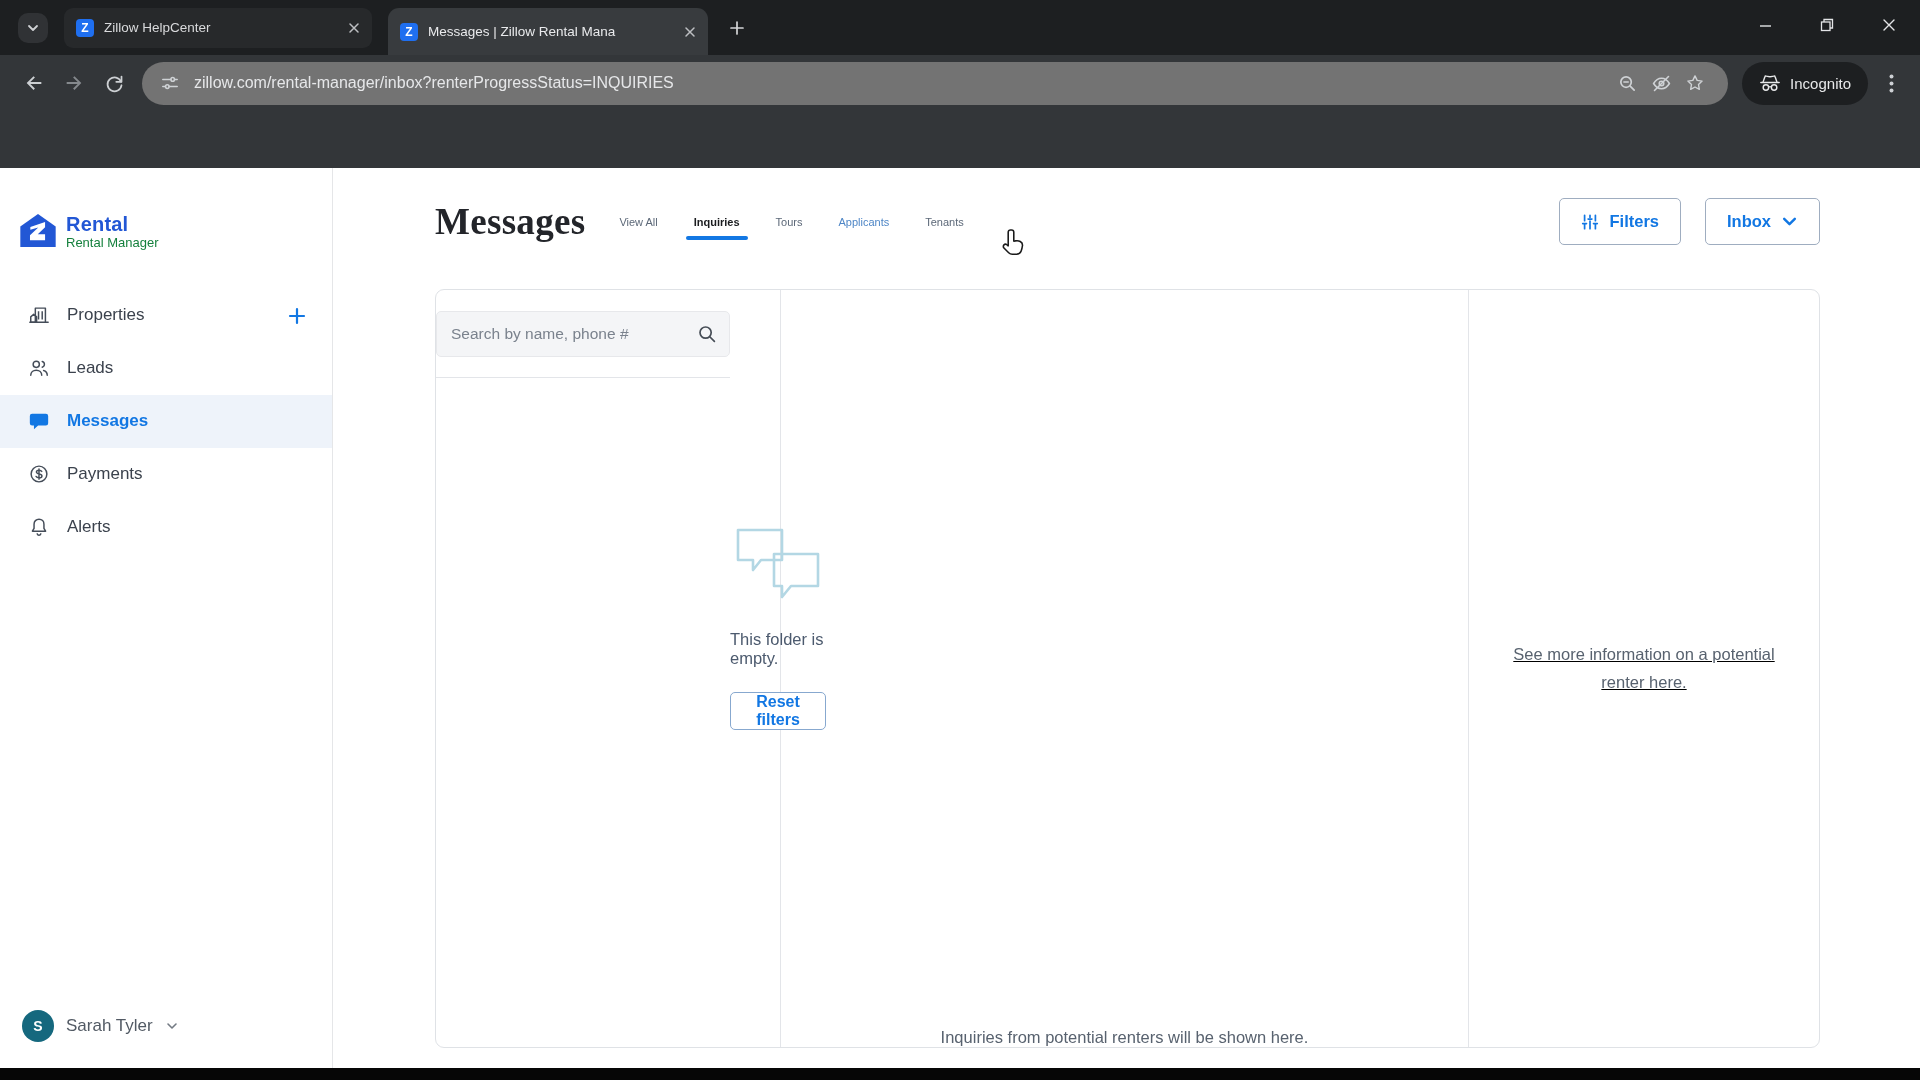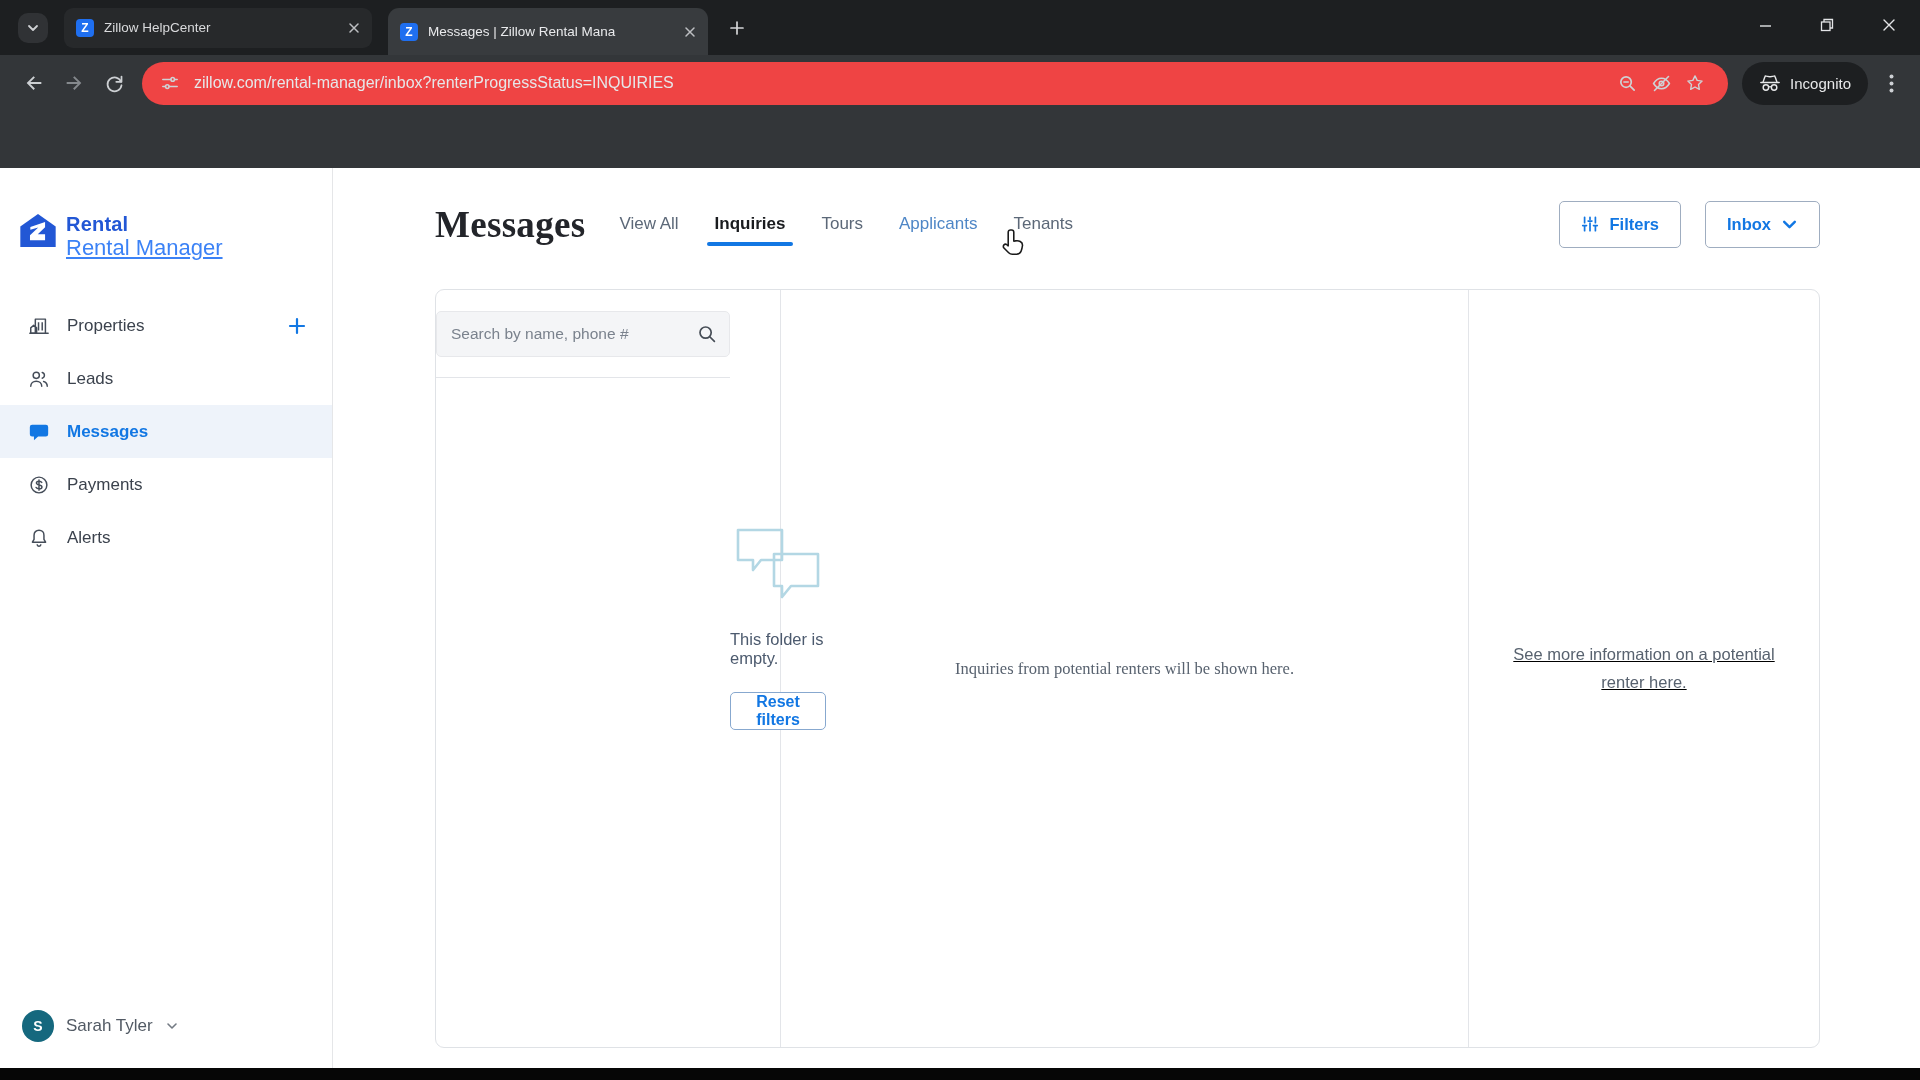--- a/index.html
+++ b/index.html
@@ -15,66 +15,66 @@
   .tab-title { flex:1; font-size:13.5px; white-space:nowrap; overflow:hidden; -webkit-mask-image:linear-gradient(90deg,#000 85%,transparent); mask-image:linear-gradient(90deg,#000 85%,transparent); }
   .tab-close { width:20px; height:20px; border-radius:50%; display:flex; align-items:center; justify-content:center; color:#bdbfc2; flex:none; cursor:pointer; }
   .new-tab-btn { width:30px; height:30px; margin-left:14px; border:none; background:transparent; color:#d4d5d7; display:flex; align-items:center; justify-content:center; cursor:pointer; }
   .win-controls { position:absolute; top:0; right:0; height:50px; display:flex; }
   .win-btn { width:62px; height:50px; display:flex; align-items:center; justify-content:center; color:#e4e5e7; background:transparent; border:none; cursor:pointer; }
 
   .chrome-lower { position:absolute; top:55px; left:0; right:0; height:113px; background:#333639; }
   .toolbar { display:flex; align-items:center; height:56px; padding:0 12px 0 14px; }
   .nav-btn { width:40px; height:40px; border:none; background:transparent; display:flex; align-items:center; justify-content:center; color:#cdd0d3; cursor:pointer; }
   .nav-btn.disabled { color:#85898d; }
-  .omnibox { flex:1; height:43px; margin:0 14px 0 8px; border-radius:22px; background:#ef4444; display:flex; align-items:center; padding:0 16px; cursor:text; }
+  .omnibox { flex:1; height:43px; margin:0 14px 0 8px; border-radius:22px; background:#737373; display:flex; align-items:center; padding:0 16px; cursor:text; }
   .url-text { color:#e6e7e9; font-size:16px; margin-left:12px; white-space:nowrap; }
   .omni-spacer { flex:1; }
   .omni-icon { width:34px; height:34px; display:flex; align-items:center; justify-content:center; color:#cfd2d5; cursor:pointer; }
   .incognito-badge { height:43px; border-radius:22px; background:#1d1f21; color:#e8e9ea; display:flex; align-items:center; gap:9px; padding:0 17px; font-size:15px; }
   .menu-dots { width:34px; height:40px; margin-left:6px; border:none; background:transparent; color:#cdd0d4; display:flex; align-items:center; justify-content:center; cursor:pointer; }
 
   
   .app-sidebar { position:absolute; top:168px; left:0; width:333px; bottom:12px; background:#fff; border-right:1px solid #e5e6e8; }
   .logo { display:flex; align-items:flex-start; gap:10px; margin:46px 0 0 20px; }
   .logo-text1 { font-size:20px; font-weight:bold; color:#2257d5; line-height:1.05; letter-spacing:.2px; }
-  .logo-text2 { font-size:22px; color:#3b82f6; line-height:1.2;text-decoration:underline; }
+  .logo-text2 { font-size:13px; color:#15803d; line-height:1.2; }
   .nav { margin-top:38px; }
   .nav-item { position:relative; height:53px; display:flex; align-items:center; padding-left:27px; color:#3b424d; font-size:17px; cursor:pointer; }
   .nav-item .nicon { width:24px; height:24px; margin-right:16px; display:flex; align-items:center; justify-content:center; color:#444c58; }
   .nav-item.active { background:#eef3fa; color:#1277e3; font-weight:bold; }
   .nav-item.active .nicon { color:#1277e3; }
   .nav-plus { position:absolute; right:22px; top:14px; width:26px; height:26px; border:none; background:transparent; color:#1277e3; display:flex; align-items:center; justify-content:center; cursor:pointer; }
   .user-row { position:absolute; left:22px; bottom:26px; display:flex; align-items:center; gap:12px; cursor:pointer; }
   .avatar { width:32px; height:32px; border-radius:50%; background:#15687e; color:#fff; font-size:14px; font-weight:bold; display:flex; align-items:center; justify-content:center; }
   .user-name { font-size:17px; color:#525a64; }
   .user-chevron { color:#737a83; display:flex; }
 
   
   .app-main { position:absolute; top:168px; left:334px; right:0; bottom:12px; background:#fff; }
   .main-header { position:absolute; top:30px; left:101px; right:100px; display:flex; align-items:center; }
   .page-title { font-family:"Liberation Serif", serif; font-size:37px; font-weight:bold; color:#23252a; letter-spacing:.3px; }
   .mtabs { display:flex; align-items:center; gap:36px; margin-left:34px; }
-  .mtab { position:relative; font-size:17px; color:#5c6878; padding:16px 0; cursor:pointer; white-space:nowrap; }
+  .mtab { position:relative; font-size:11px; color:#5c6878; padding:16px 0; cursor:pointer; white-space:nowrap; }
   .mtab.active { color:#1a1c1f; font-weight:bold; }
   .mtab.active::after { content:""; position:absolute; left:-8px; right:-8px; bottom:4px; height:4px; border-radius:2px; background:#1277e3; }
   .mtab.hovered { color:#4e86c6; }
   .header-buttons { margin-left:auto; display:flex; gap:24px; }
   .btn-outline { height:47px; background:#fff; border:1px solid #9fadc0; border-radius:5px; color:#1277e3; font-size:16.5px; font-weight:bold; display:flex; align-items:center; gap:10px; padding:0 21px; cursor:pointer; font-family:inherit; }
 
   .card { position:absolute; left:101px; right:100px; top:121px; bottom:20px; border:1px solid #dfe2e6; border-radius:9px; display:flex; overflow:hidden; background:#fff; }
   .col-list { width:345px; flex:none; border-right:1px solid #e3e5e9; display:flex; flex-direction:row; }
   .search-head { height:88px; flex:none; border-bottom:1px solid #e3e5e9; display:flex; align-items:center; justify-content:center; }
   .search-wrap { position:relative; width:294px; }
   .search-input { width:294px; height:46px; background:#f4f5f7; border:1px solid #e7e8eb; border-radius:5px; padding:0 42px 0 14px; font-size:15.5px; color:#3b424d; font-family:inherit; }
   .search-input::placeholder { color:#7a828d; }
   .search-icon { position:absolute; right:13px; top:13px; color:#464d56; pointer-events:none; }
   .empty-state { flex:1; display:flex; flex-direction:column; align-items:center; justify-content:center; transform:translateY(-42px); }
   .empty-text { margin-top:28px; font-size:16.5px; color:#4c5a6e; }
   .reset-btn { margin-top:24px; height:38px; padding:0 19px; background:#fff; border:1px solid #87a8cf; border-radius:5px; color:#1277e3; font-size:16px; font-weight:bold; cursor:pointer; font-family:inherit; }
-  .col-thread { flex:1; display:flex; align-items:center; justify-content:center; border-right:1px solid #e3e5e9;font-family:Liberation Serif, serif; }
+  .col-thread { flex:1; display:flex; align-items:flex-end; justify-content:center; border-right:1px solid #e3e5e9; }
   .thread-hint { font-size:16.5px; color:#58626f; }
   .col-detail { width:350px; flex:none; display:flex; align-items:center; justify-content:center; padding:0 34px;text-decoration:underline; }
   .detail-hint { font-size:16.5px; color:#58626f; text-align:center; line-height:1.65; }
 
   .bottom-bar { position:absolute; left:0; right:0; bottom:0; height:12px; background:#060606; }
 
   .cursor { position:absolute; left:1000px; top:228px; width:30px; height:34px; pointer-events:none; z-index:50; }
 
   svg { display:block; }
 </style>

